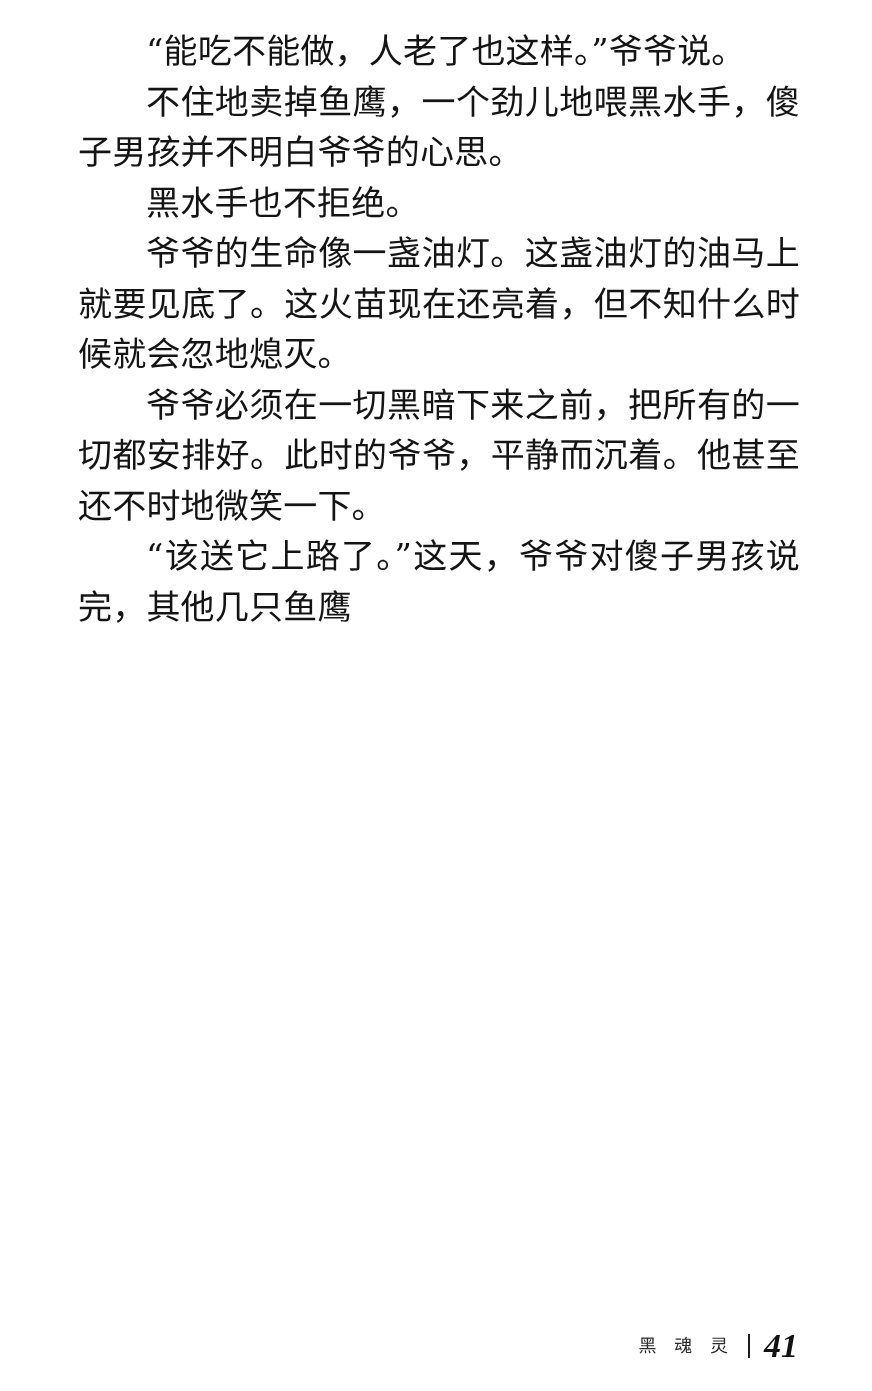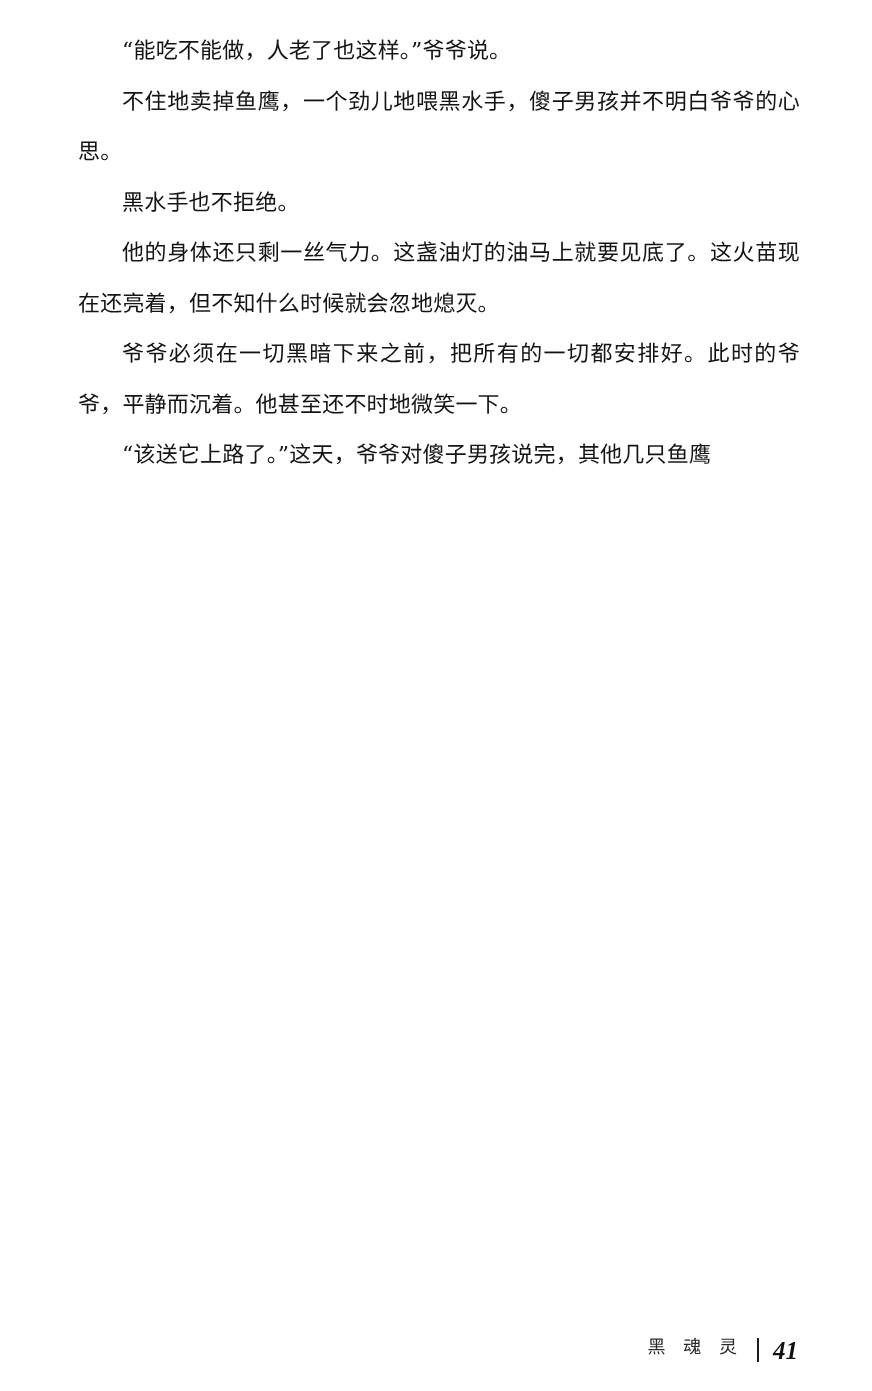--- a/index.html
+++ b/index.html
@@ -18,68 +18,69 @@
   .page {
     position: absolute;
     left: 0;
     top: 0;
     width: 872px;
     height: 1391px;
     box-sizing: border-box;
     padding: 26px 72px 0 78px;
   }
   .body-text {
-    font-size: 22px;
+    font-size: 34px;
     line-height: 50.5px;
     text-align: justify;
     text-justify: inter-ideograph;
     letter-spacing: 0.2px;
   }
   .body-text p {
     margin: 0;
     text-indent: 2em;
     font-weight: 500;
   }
   .footer {
     position: absolute;
     right: 74px;
     bottom: 28px;
     display: flex;
+    align-items: center;
     gap: 14px;
     line-height: 1;
   }
   .footer-title {
     font-size: 18px;
     letter-spacing: 6px;
     color: #2a2a2a;
     font-family: "DejaVu Serif", "Liberation Serif", serif;
   }
   .footer-rule {
     display: inline-block;
     width: 2px;
     height: 24px;
     background: #1b1b1b;
   }
   .footer-page {
-    font-size: 25px;
+    font-size: 34px;
     font-style: italic;
     font-weight: 700;
     color: #111111;
     font-family: "Liberation Serif", "DejaVu Serif", serif;
   }
 </style>
 </head>
 <body>
 
 <div class="page">
   <div class="body-text">
     <p>“能吃不能做，人老了也这样。”爷爷说。</p>
     <p>不住地卖掉鱼鹰，一个劲儿地喂黑水手，傻子男孩并不明白爷爷的心思。</p>
     <p>黑水手也不拒绝。</p>
-    <p>他的身体还只剩一丝气力。这盏油灯的油马上就要见底了。这火苗现在还亮着，但不知什么时候就会忽地熄灭。</p>
+    <p>爷爷的生命像一盏油灯。这盏油灯的油马上就要见底了。这火苗现在还亮着，但不知什么时候就会忽地熄灭。</p>
     <p>爷爷必须在一切黑暗下来之前，把所有的一切都安排好。此时的爷爷，平静而沉着。他甚至还不时地微笑一下。</p>
     <p>“该送它上路了。”这天，爷爷对傻子男孩说完，其他几只鱼鹰</p>
   </div>
 
   <div class="footer">
     <span class="footer-title">黑 魂 灵</span>
     <span class="footer-rule"></span>
     <span class="footer-page">41</span>
   </div>
 </div>

